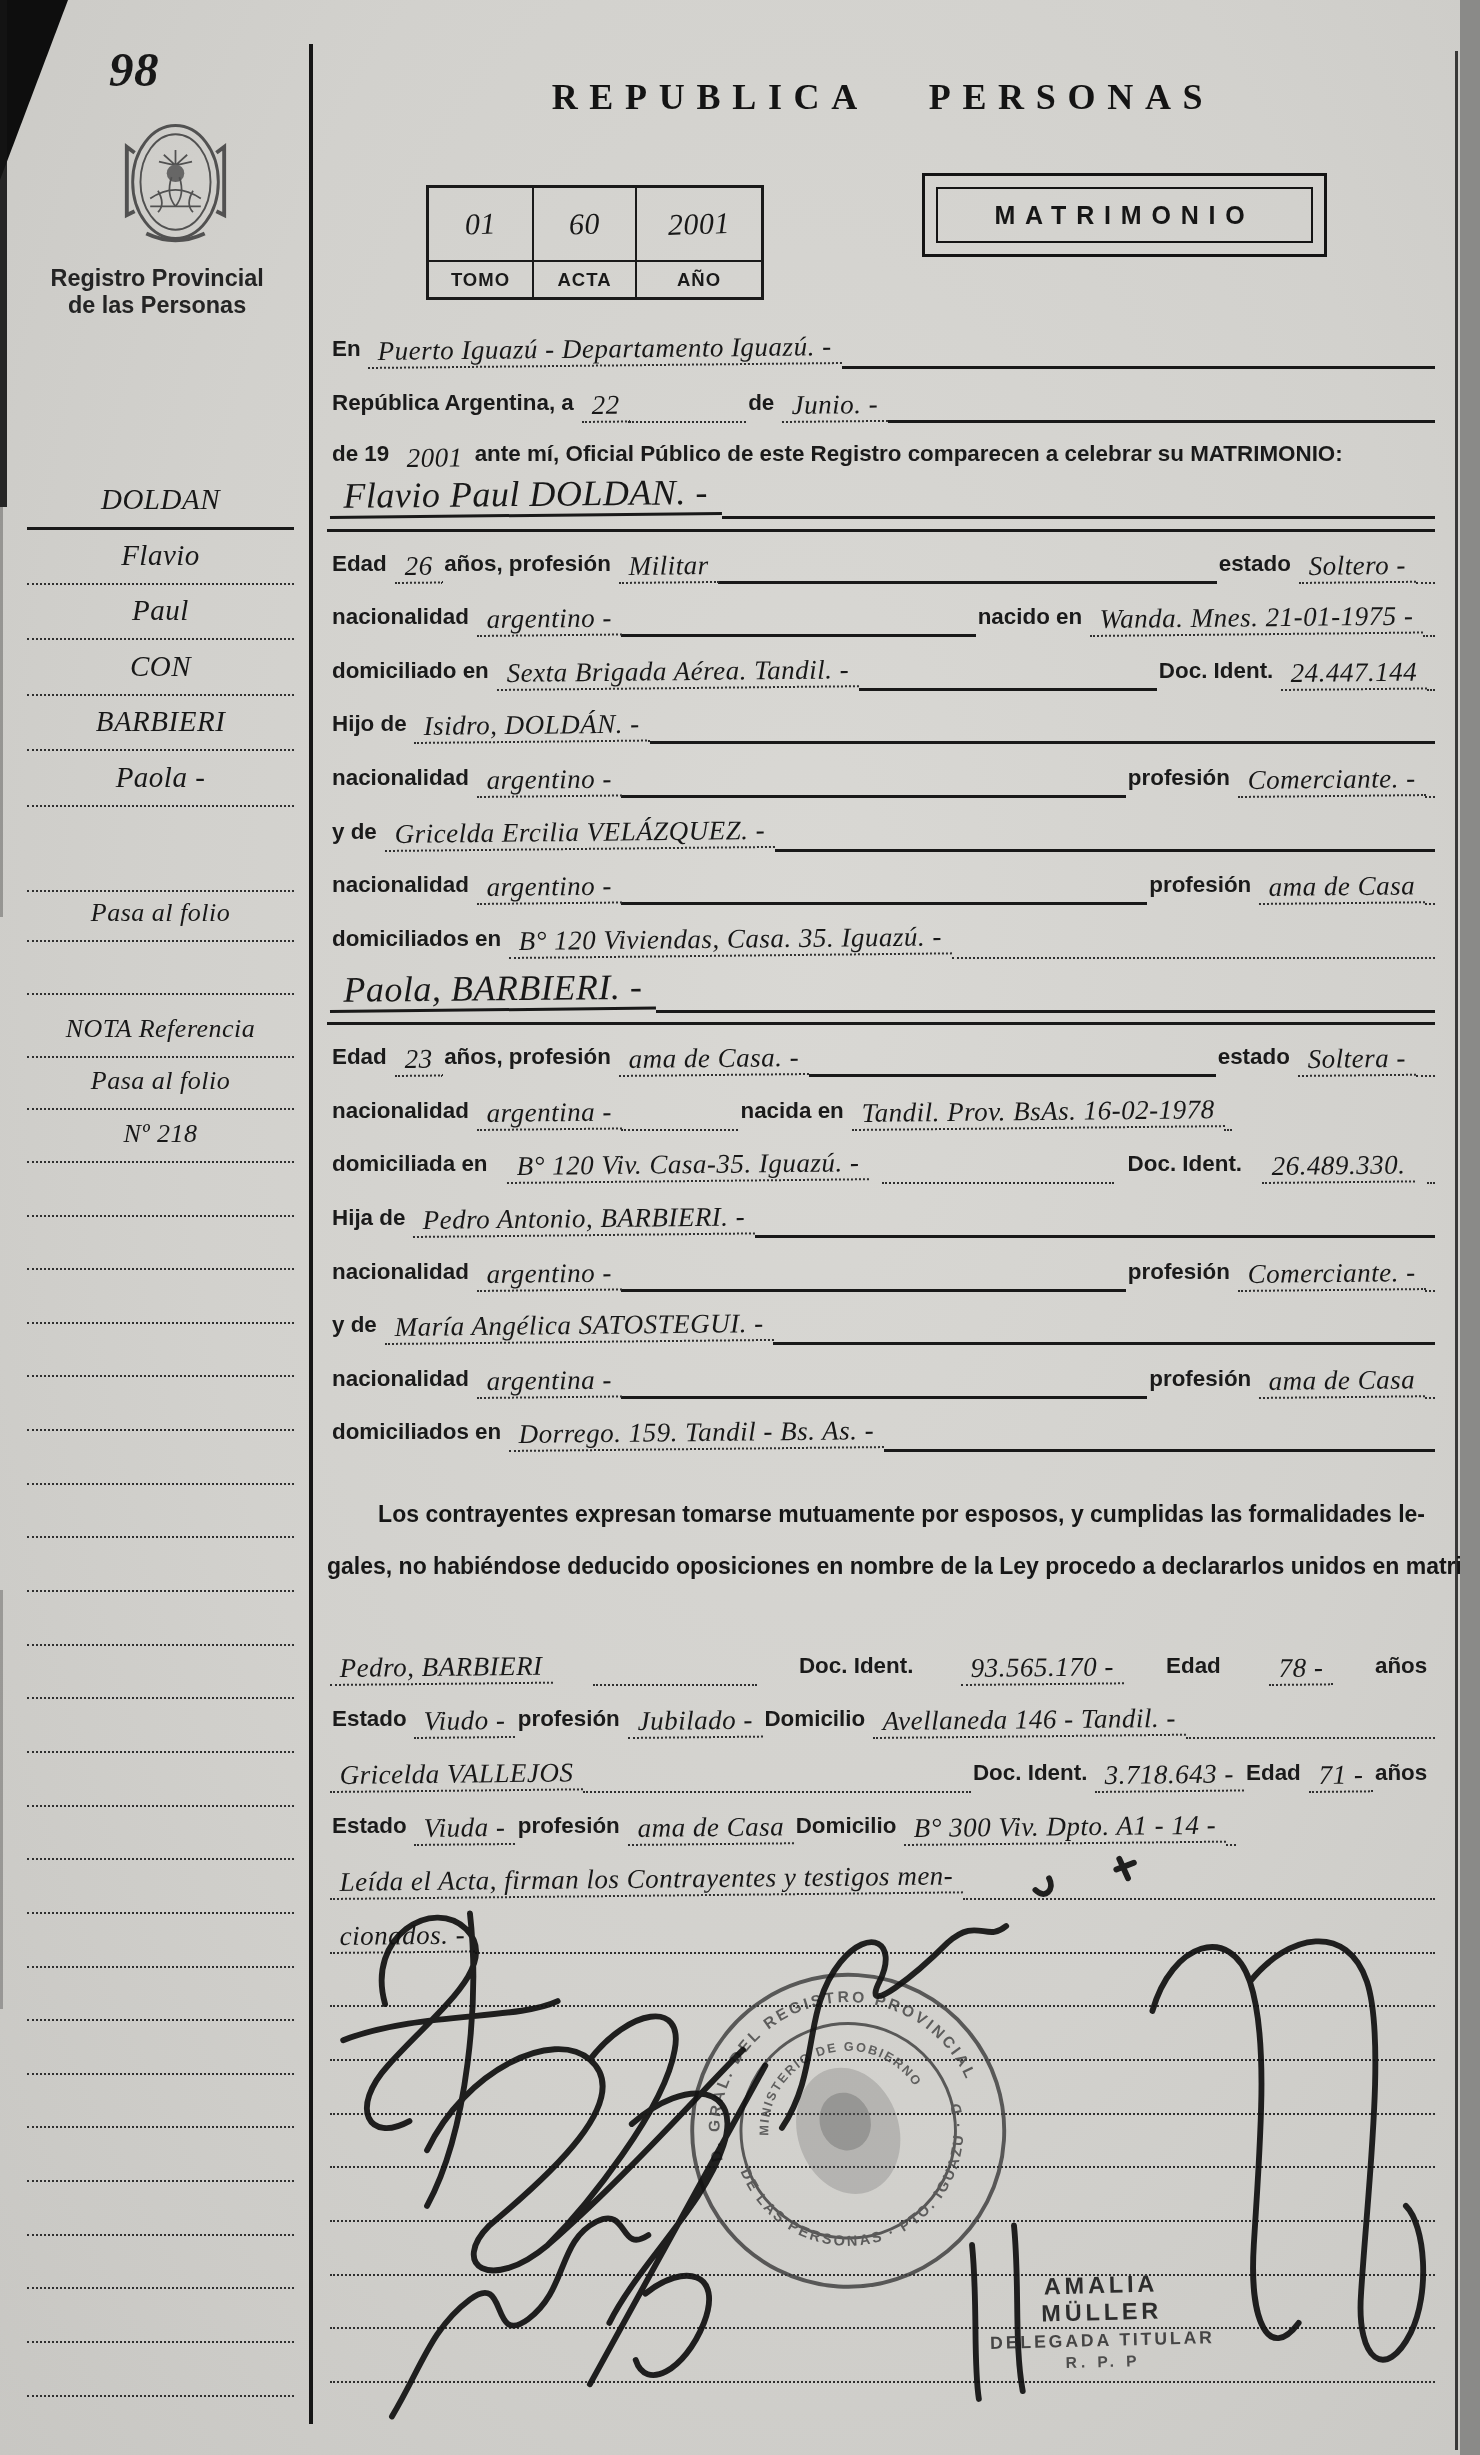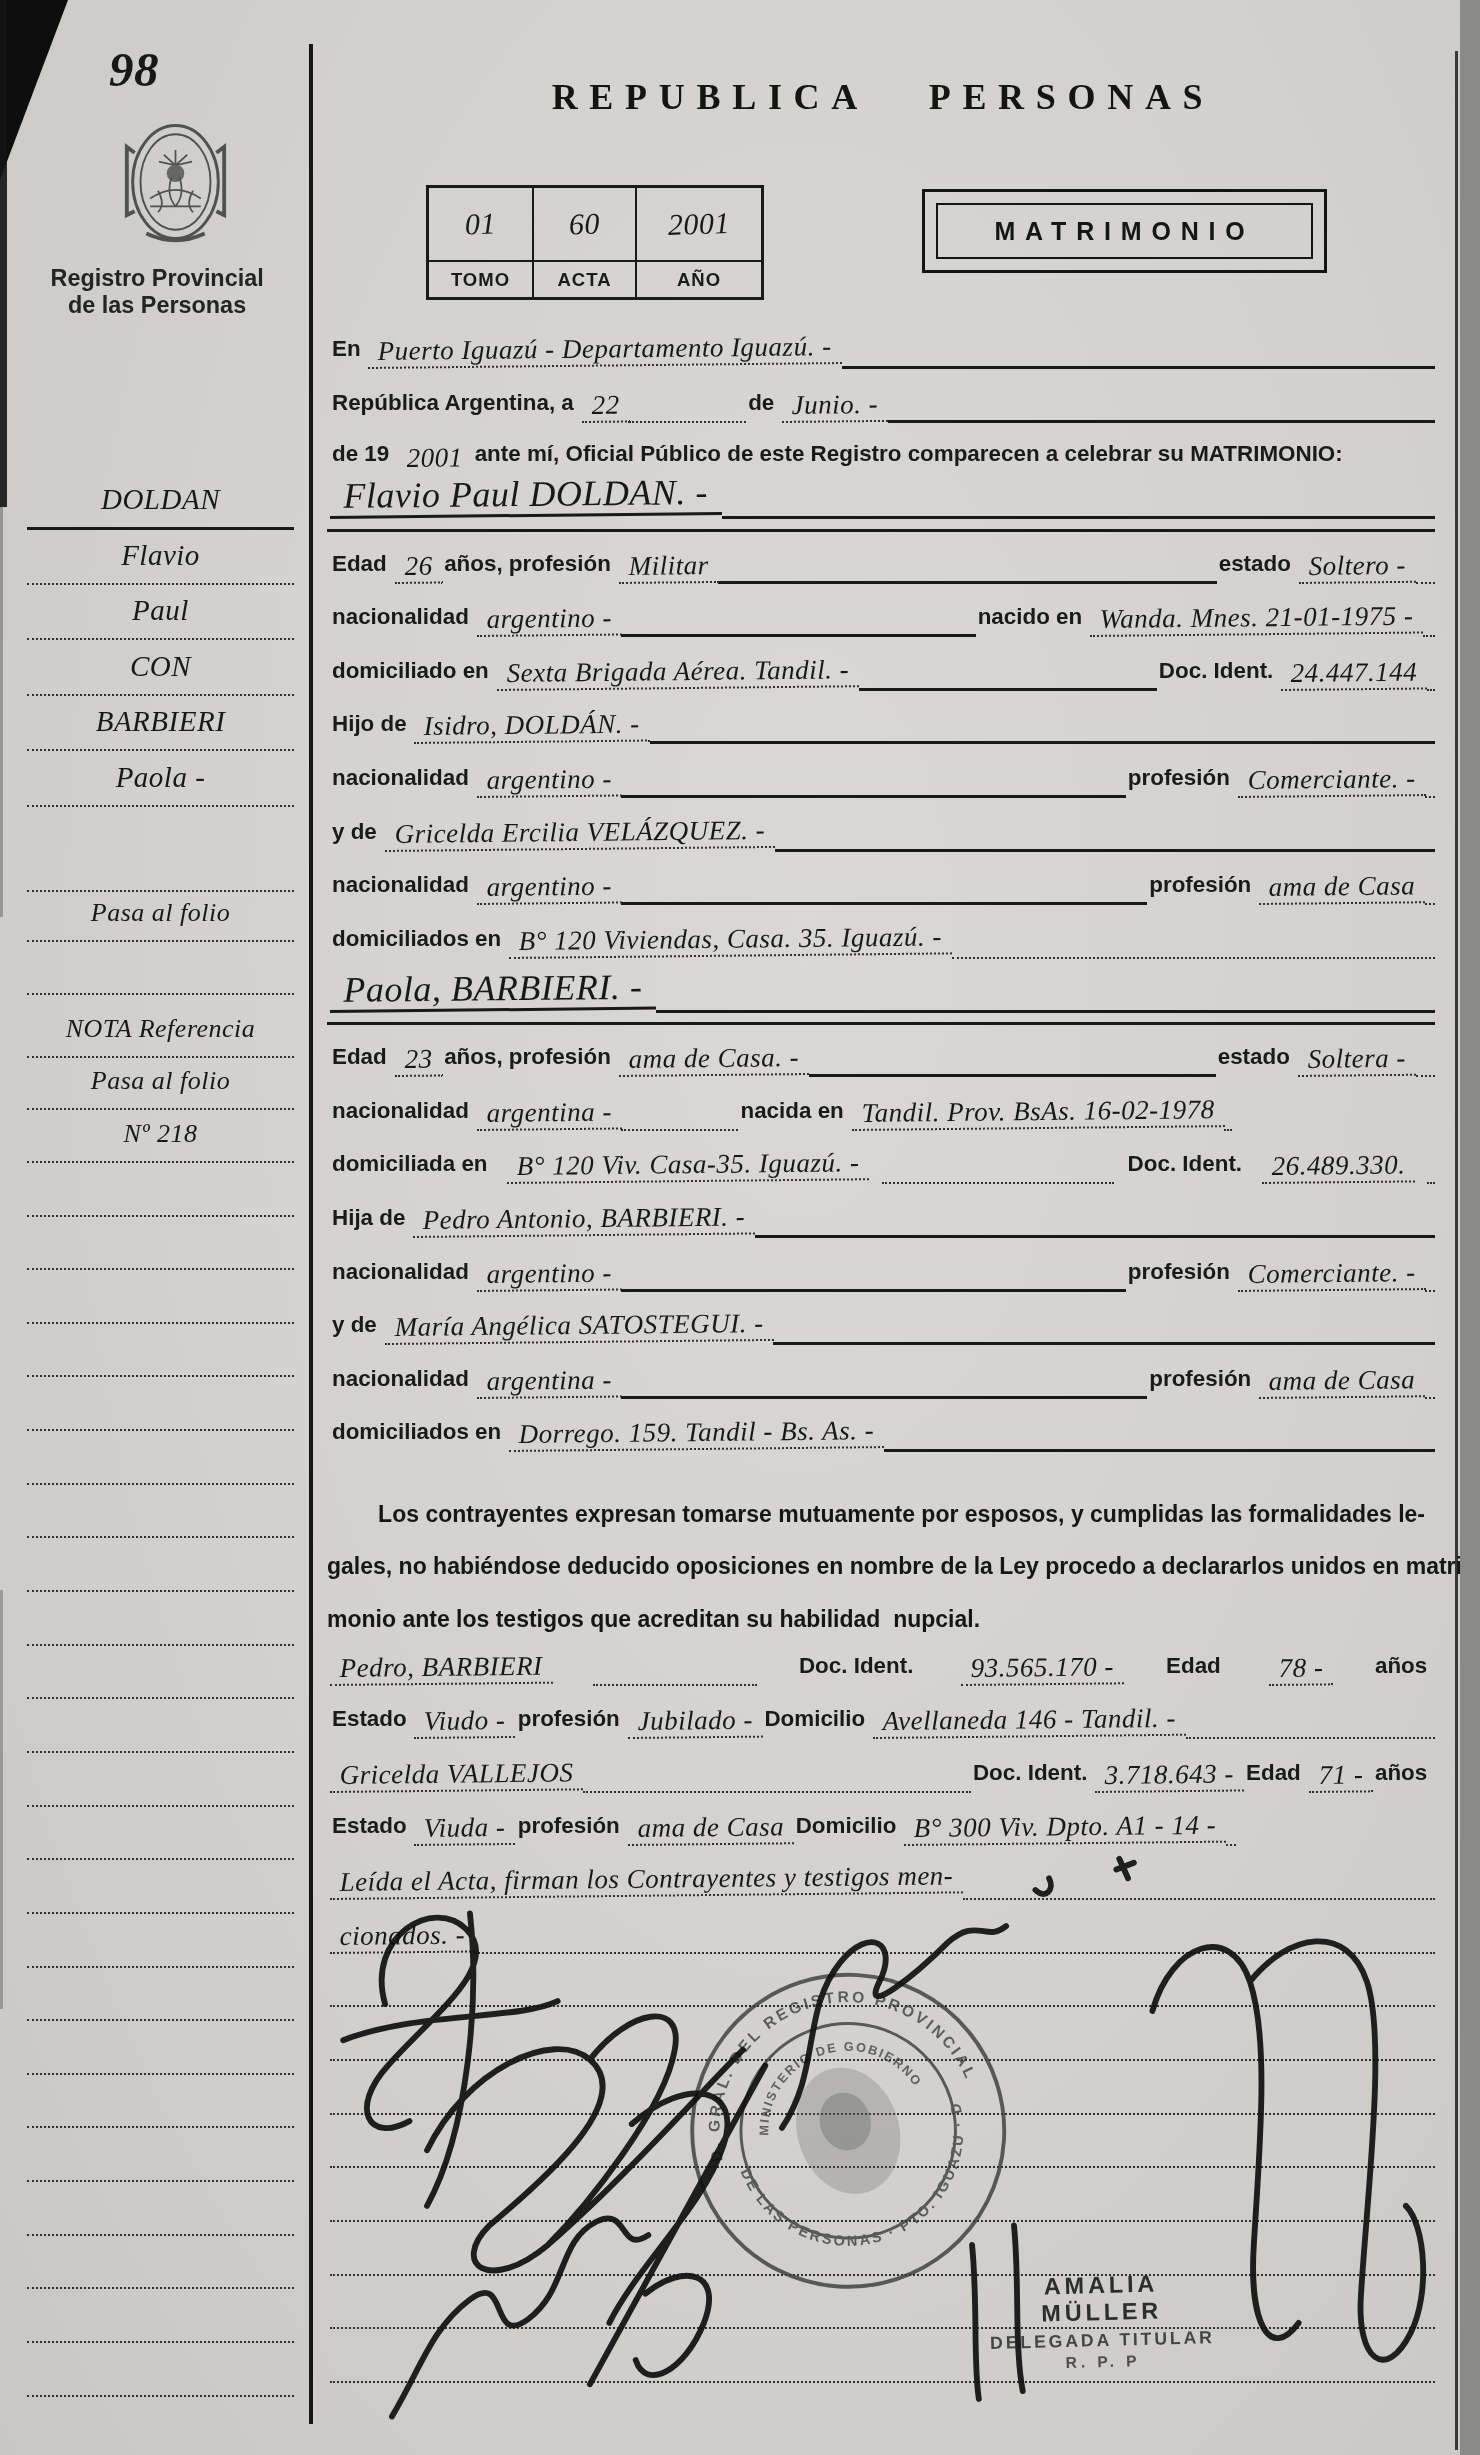--- a/index.html
+++ b/index.html
@@ -28,21 +28,21 @@
   .country{position:absolute;left:327px;top:76px;width:1112px;text-align:center;
            font-family:"Liberation Serif", serif;font-weight:700;font-size:36px;
            letter-spacing:11.7px;word-spacing:41px;color:#141414;}
   .regbox{position:absolute;left:426px;top:185px;width:332px;height:109px;border:3.4px solid #1a1a1a;
           display:grid;grid-template-columns:103px 103px 1fr;grid-template-rows:1fr 37px;}
   .regbox .cell{border-left:2.9px solid #1a1a1a;display:flex;align-items:center;justify-content:center;}
   .regbox .cell.first{border-left:none;}
   .regbox .lab{border-top:2.9px solid #1a1a1a;font-weight:700;font-size:18.5px;letter-spacing:1px;}
   .tval{font-size:30px;transform:rotate(-2deg);}
   .matri-out{position:absolute;left:922px;top:173px;width:405px;height:84px;border:3.9px solid #141414;
-             box-sizing:border-box;padding:11px;margin-top:16px;}
+             box-sizing:border-box;padding:11px;}
   .matri-in{width:100%;height:100%;border:2.9px solid #141414;box-sizing:border-box;
             display:flex;align-items:center;justify-content:center;
             font-weight:700;font-size:25px;letter-spacing:9.8px;color:#161616;}
   
   .row{position:absolute;left:330px;right:25px;display:flex;align-items:flex-end;}
   .p{font-weight:700;font-size:22.4px;padding:0 7.8px 6.8px 2px;white-space:nowrap;}
   .h{font-size:27px;line-height:1;padding:0 9.8px 2px;white-space:nowrap;
      border-bottom:2.9px dotted #2e2e2e;transform:rotate(-.6deg);transform-origin:left bottom;}
   .H{font-size:36px;line-height:1;padding:0 13.7px 2px;white-space:nowrap;
      border-bottom:3.4px solid #191919;transform:rotate(-.6deg);transform-origin:left bottom;}
@@ -338,21 +338,20 @@
       <div class="row" style="top: 1901px; height: 53px;">
         <span class="h hwf">cionados. -</span>
         <span class="f"></span>
       </div>
     </div>
   <div class="dblrule" style="top:529px"></div>
   <div class="dblrule" style="top:1022px"></div>
 
   <div class="para" style="top:1475px">        Los contrayentes expresan tomarse mutuamente por esposos, y cumplidas las formalidades le-</div>
   <div class="para" style="top:1527px">gales, no habiéndose deducido oposiciones en nombre de la Ley procedo a declararlos unidos en matri-</div>
-  <div class="para" style="top:1580px">monio ante los testigos que acreditan su habilidad  nupcial.</div>
 
   <div id="blank-rows">
       <div class="row" style="top: 1954px; height: 53px;">
         <span class="f"></span>
       </div>
       <div class="row" style="top: 2008px; height: 53px;">
         <span class="f"></span>
       </div>
       <div class="row" style="top: 2062px; height: 53px;">
         <span class="f"></span>

